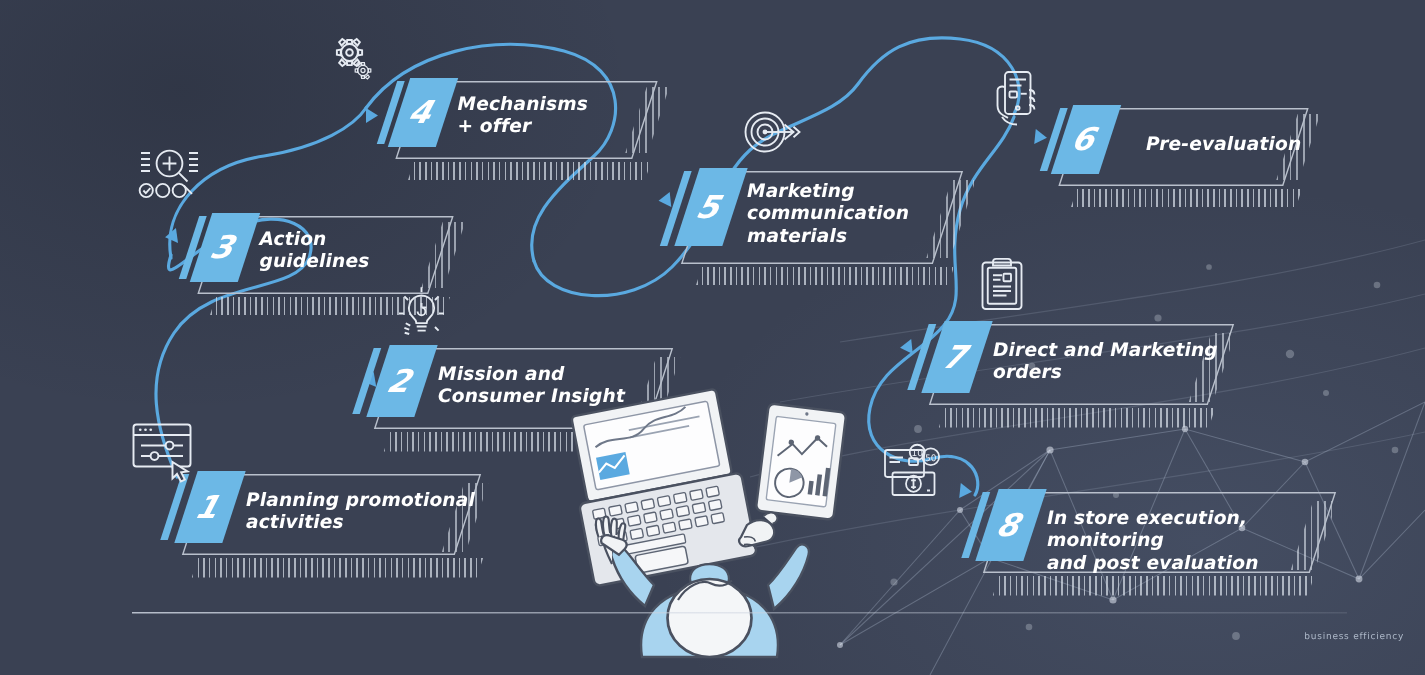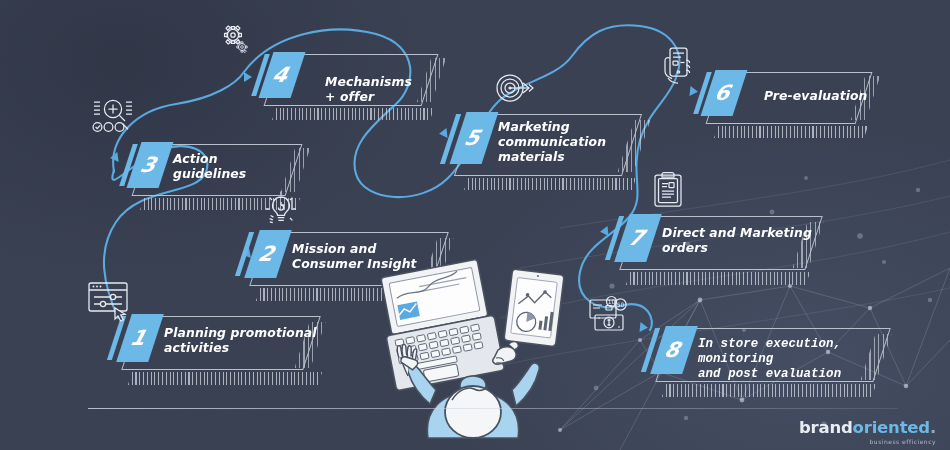--- a/index.html
+++ b/index.html
@@ -236,21 +236,21 @@
       <path d="M34.6 29.8 l5.4 5.4"></path>
     </svg>
   </div>
 
   <div class="card" style="left:250px;top:44px;width:300px;height:80px;">
     <div class="hatch" style="left:24px;top:64px;width:158px;height:12px;"></div>
     <div class="hatch-side" style="left:174px;top:14px;width:15px;height:44px;"></div>
     <div class="body" style="left:22px;top:10px;width:158px;height:52px;"></div>
     <div class="tick" style="left:8px;top:10px;width:5px;height:42px;"></div>
     <div class="num" style="left:16px;top:8px;width:32px;height:46px;font-size:21px;">4</div>
-    <div class="label" style="left:55px;top:30px;width:145px;font-size:12.4px;margin-left:20px;">Mechanisms
+    <div class="label" style="left:55px;top:17px;width:145px;font-size:12.4px;">Mechanisms
 + offer</div>
   </div>
   <div class="icon" style="left:214px;top:18px;">
     <svg width="44" height="44" viewBox="0 0 44 44" fill="none" stroke="#e6ebf2" stroke-width="1.3">
       <g transform="translate(19,17)">
         <circle r="5.6"></circle>
           <circle r="2.2"></circle>
         <g>
           <path d="M-1.5 -8.4 h3 l.4 2.6 h-3.8z"></path>
           <path d="M-1.5 8.4 h3 l.4 -2.6 h-3.8z"></path>
@@ -337,21 +337,21 @@
       <path d="M12 21 h12 M12 24 h12 M12 27 h9"></path>
     </svg>
   </div>
 
   <div class="card" style="left:640px;top:318px;width:330px;height:80px;">
     <div class="hatch" style="left:24px;top:66px;width:210px;height:13px;"></div>
     <div class="hatch-side" style="left:228px;top:16px;width:16px;height:46px;"></div>
     <div class="body" style="left:24px;top:10px;width:218px;height:54px;"></div>
     <div class="tick" style="left:8px;top:10px;width:5px;height:44px;"></div>
     <div class="num" style="left:18px;top:8px;width:32px;height:48px;font-size:21px;">8</div>
-    <div class="label" style="left:58px;top:19px;width:215px;font-size:12.4px;font-family:Liberation Mono, monospace;">In store execution, monitoring
+    <div class="label" style="left:58px;top:19px;width:215px;font-size:12.4px;">In store execution, monitoring
 and post evaluation</div>
   </div>
   <div class="icon" style="left:586px;top:293px;">
     <svg width="50" height="44" viewBox="0 0 50 44" fill="none" stroke="#e6ebf2" stroke-width="1.2">
       <rect x="4" y="7" width="26" height="18" rx="1.6"></rect>
       <path d="M7 12 h9 M7 15 h7"></path>
       <rect x="20" y="12.5" width="6" height="4.5" rx=".7"></rect>
       <circle cx="25.5" cy="8.5" r="5"></circle>
       <text x="25.5" y="11" font-size="6" fill="#e6ebf2" stroke="none" text-anchor="middle" font-family="DejaVu Sans, sans-serif">10</text>
       <circle cx="34.5" cy="11.5" r="5.6"></circle>
@@ -434,19 +434,16 @@
       <path d="M128 100 c4-.6 7 .6 7.6 3 M128 105 c4-.6 7 .6 7.6 3" fill="none" stroke="#4a5160" stroke-width="1.1"></path>
       <path d="M92 128 c0-6 5-10 13-10 c8 0 13 4 13 10 l-2 10 h-22z" fill="#a8d4ef" stroke="#4a5160" stroke-width="1.5"></path>
       <ellipse cx="105" cy="154" rx="28" ry="26" fill="#f4f6f8" stroke="#4a5160" stroke-width="1.8"></ellipse>
       <path d="M84 142 c6-10 16-14 22-11 c5 2.6 10 1.4 14-2" fill="none" stroke="#4a5160" stroke-width="1.5"></path>
     </g>
   </svg>
 
   <div id="footer-rule"></div>
 
   <div id="logo">
-    <div class="wordmark">
-      <span class="w1">brand</span><span class="w2">oriented</span><span class="dot">.</span>
-    </div>
     <div class="tag">business efficiency</div>
   </div>
 
 </div>
 
 </body></html>

